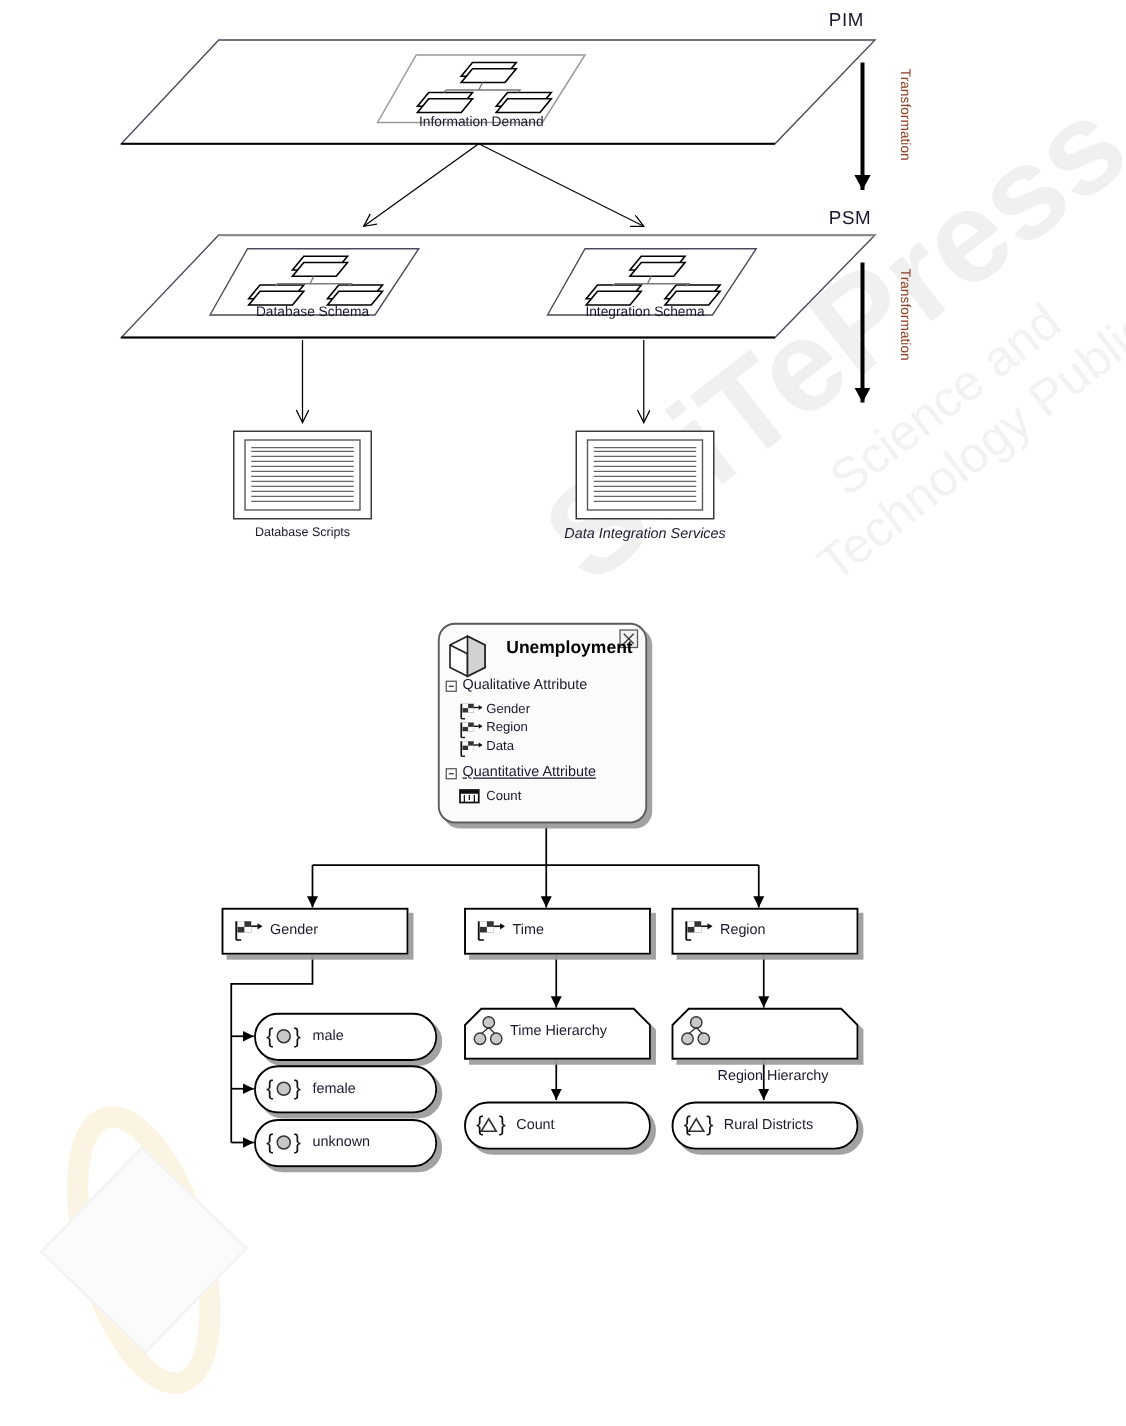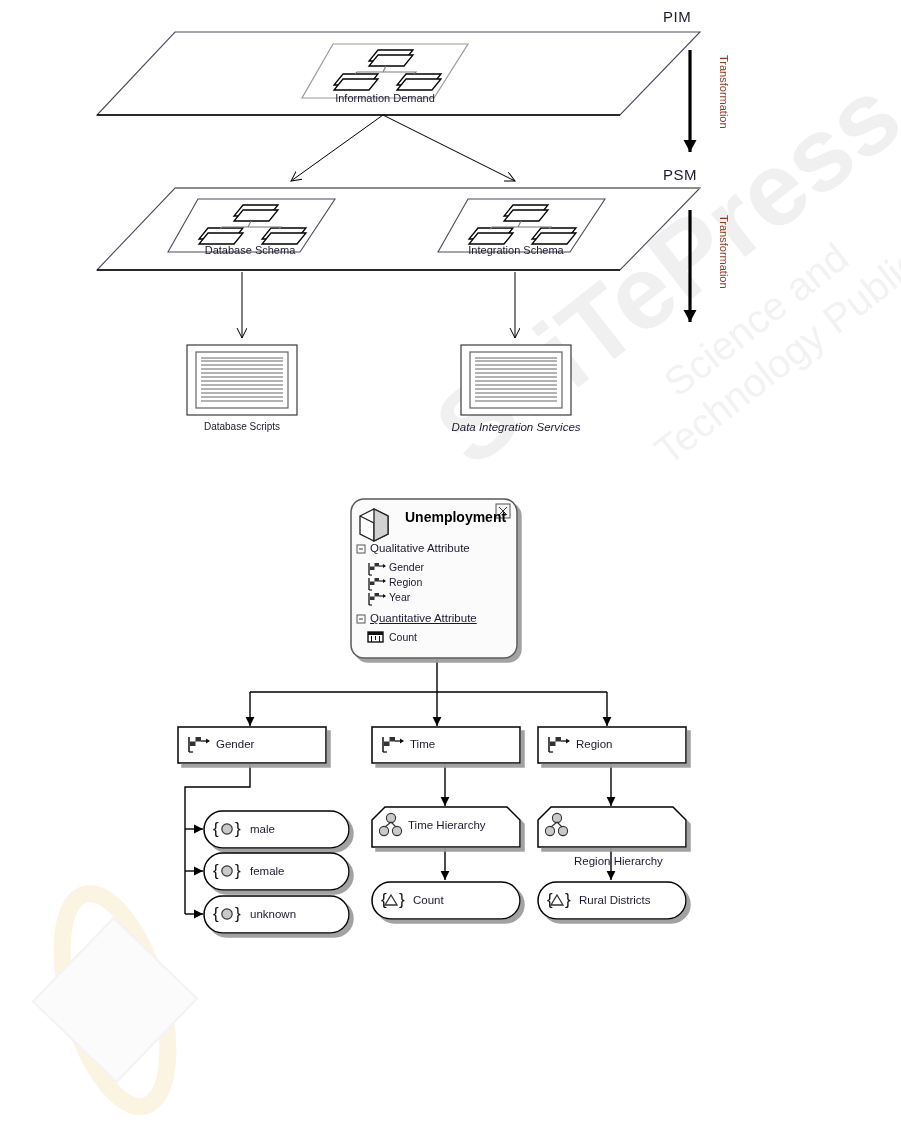--- a/index.html
+++ b/index.html
@@ -336,21 +336,21 @@
     <g>
       <path d="M557,895 L563,905 L551,905 Z" fill="#fff" stroke="#333" stroke-width="1.3"></path>
     </g>
   </svg>
 
   <div class="lbl" style="left:393px;top:509px;font-size:14px;font-weight:bold;color:#000;margin-left:12px;">Unemployment</div>
 
   <div class="lbl" style="left:370px;top:542px;font-size:11.5px;">Qualitative Attribute</div>
   <div class="lbl" style="left:389px;top:561px;font-size:10.5px;">Gender</div>
   <div class="lbl" style="left:389px;top:576px;font-size:10.5px;">Region</div>
-  <div class="lbl" style="left:389px;top:591px;font-size:10.5px;">Year</div>
+  <div class="lbl" style="left:389px;top:591px;font-size:10.5px;">Data</div>
 
   <div class="lbl" style="left:370px;top:612px;font-size:11.5px;text-decoration:underline;">Quantitative Attribute</div>
   <div class="lbl" style="left:389px;top:631px;font-size:10.5px;">Count</div>
 
   <div class="lbl" style="left:216px;top:738px;font-size:11.5px;">Gender</div>
   <div class="lbl" style="left:410px;top:738px;font-size:11.5px;">Time</div>
   <div class="lbl" style="left:576px;top:738px;font-size:11.5px;">Region</div>
 
   <div class="lbl" style="left:408px;top:819px;font-size:11.5px;">Time Hierarchy</div>
   <div class="lbl" style="left:574px;top:819px;font-size:11.5px;margin-top:36px;">Region Hierarchy</div>

